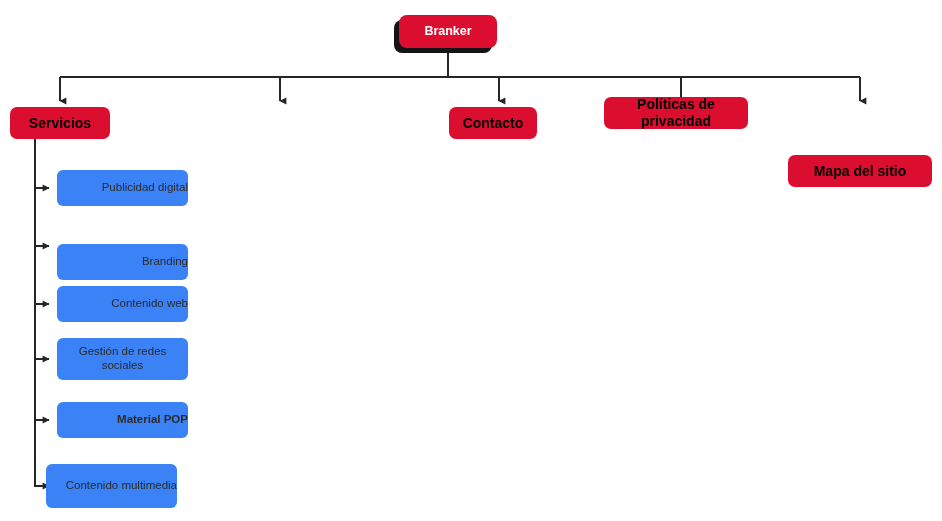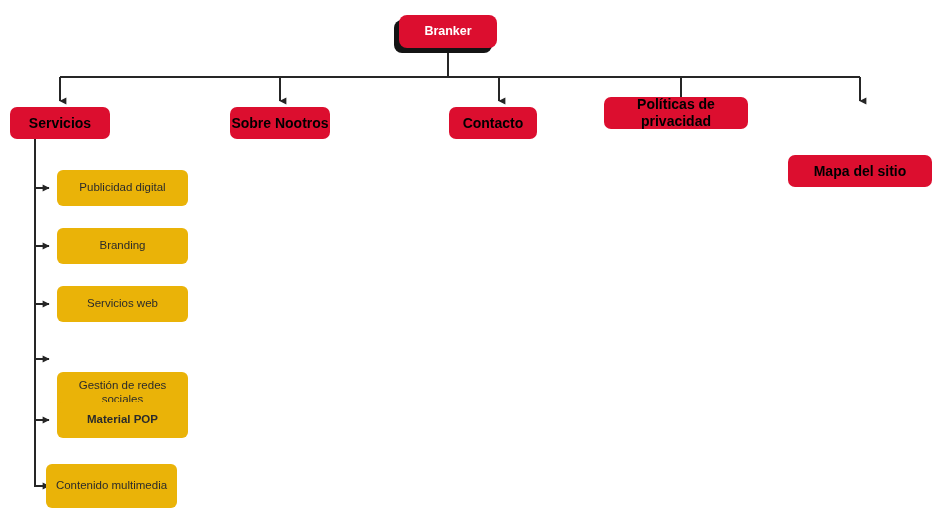--- a/index.html
+++ b/index.html
@@ -44,25 +44,26 @@
     border-radius: 8px;
     box-shadow: -5px 5px 0 0 #141414;
   }
   .node-main {
     background: #DC0E2F;
     color: #000000;
     font-weight: bold;
     font-size: 14px;
   }
   .node-sub {
-    background: #eab308;
+    background: #3b82f6;
     color: #2B2B2B;
     font-weight: normal;
     font-size: 11.5px;
     border-radius: 6px;
+    justify-content: flex-end;
   }
 </style>
 </head>
 <body>
 
 <div id="canvas">
 
   <svg id="edges" viewBox="0 0 942 521" xmlns="http://www.w3.org/2000/svg">
     <defs>
       <marker id="arrow-down" markerWidth="9" markerHeight="9" refX="4.2" refY="7.6" orient="auto" markerUnits="userSpaceOnUse">
@@ -97,49 +98,46 @@
   </svg>
 
   <div class="node node-root" style="left:399px; top:15px; width:98px; height:33px;">
     <span>Branker</span>
   </div>
 
   <div class="node node-main" style="left:10px; top:107px; width:100px; height:32px;">
     <span>Servicios</span>
   </div>
 
-  <div class="node node-main" style="left:230px; top:107px; width:100px; height:32px;">
-    <span>Sobre Nootros</span>
-  </div>
 
   <div class="node node-main" style="left:449px; top:107px; width:88px; height:32px;">
     <span>Contacto</span>
   </div>
 
   <div class="node node-main" style="left:604px; top:97px; width:144px; height:32px;">
     <span>Políticas de privacidad</span>
   </div>
 
   <div class="node node-main" style="left:788px; top:107px; width:144px; height:32px;margin-top:48px;">
     <span>Mapa del sitio</span>
   </div>
 
   <div class="node node-sub" style="left:57px; top:170px; width:131px; height:36px;">
     <span>Publicidad digital</span>
   </div>
 
-  <div class="node node-sub" style="left:57px; top:228px; width:131px; height:36px;">
+  <div class="node node-sub" style="left:57px; top:244px; width:131px; height:36px;">
     <span>Branding</span>
   </div>
 
   <div class="node node-sub" style="left:57px; top:286px; width:131px; height:36px;">
-    <span>Servicios web</span>
+    <span>Contenido web</span>
   </div>
 
-  <div class="node node-sub" style="left:57px; top:338px; width:131px; height:42px;margin-top:34px;">
+  <div class="node node-sub" style="left:57px; top:338px; width:131px; height:42px;">
     <span>Gestión de redes sociales</span>
   </div>
 
   <div class="node node-sub" style="left:57px; top:402px; width:131px; height:36px;font-weight:bold;">
     <span>Material POP</span>
   </div>
 
   <div class="node node-sub" style="left:46px; top:464px; width:131px; height:44px;">
     <span>Contenido multimedia</span>
   </div>

